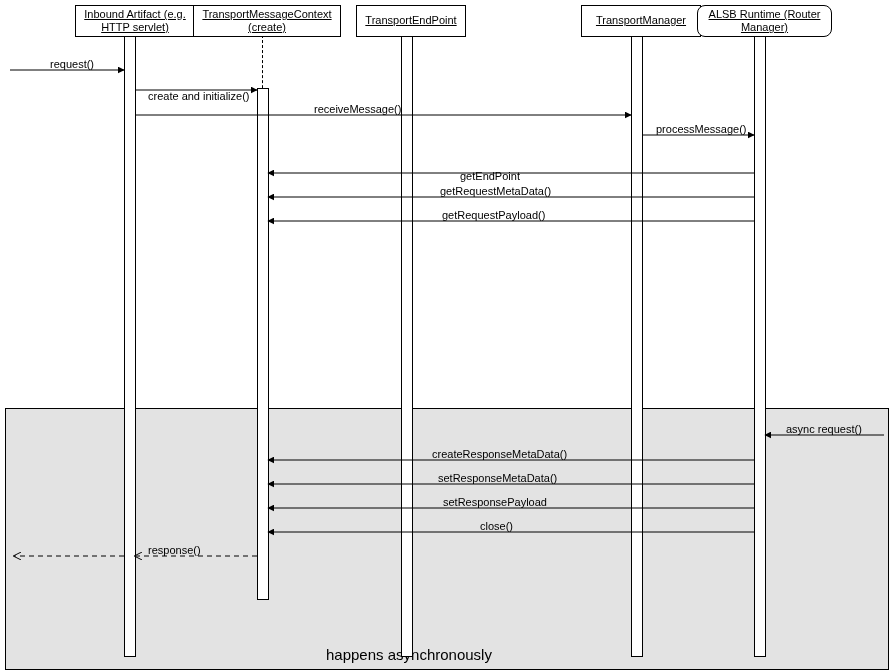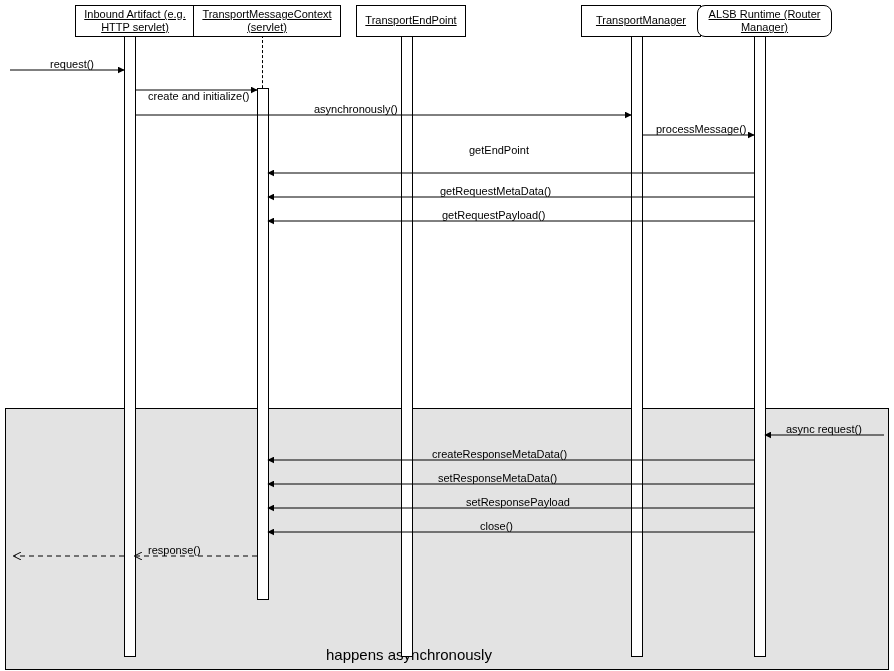--- a/index.html
+++ b/index.html
@@ -94,21 +94,21 @@
 <div class="canvas">
 
   <div class="region">
     <div class="region-label">happens asynchronously</div>
   </div>
 
   <div class="actor a1">
       <span>Inbound Artifact (e.g. HTTP servlet)</span>
     </div>
   <div class="actor a2">
-      <span>TransportMessageContext (servlet)</span>
+      <span>TransportMessageContext (create)</span>
     </div>
   <div class="actor a3">
       <span>TransportEndPoint</span>
     </div>
   <div class="actor a4">
       <span>TransportManager</span>
     </div>
   <div class="actor a5">
       <span>ALSB Runtime (Router Manager)</span>
     </div>
@@ -154,25 +154,25 @@
     <line x1="754" y1="508" x2="268" y2="508" stroke="#000" marker-end="url(#arrow)"></line>
 
     <line x1="754" y1="532" x2="268" y2="532" stroke="#000" marker-end="url(#arrow)"></line>
 
     <line x1="257" y1="556" x2="135" y2="556" stroke="#000" stroke-dasharray="5,4" marker-end="url(#openarrow)"></line>
     <line x1="124" y1="556" x2="14" y2="556" stroke="#000" stroke-dasharray="5,4" marker-end="url(#openarrow)"></line>
   </svg>
 
   <div class="msg" style="left:50px;  top:58px;">request()</div>
   <div class="msg" style="left:148px; top:78px;margin-top:12px;">create and initialize()</div>
-  <div class="msg" style="left:314px; top:103px;">asynchronously()</div>
+  <div class="msg" style="left:314px; top:103px;">receiveMessage()</div>
   <div class="msg" style="left:656px; top:123px;">processMessage()</div>
-  <div class="msg" style="left:460px; top:144px;margin-left:9px;">getEndPoint</div>
+  <div class="msg" style="left:460px; top:170px;">getEndPoint</div>
   <div class="msg" style="left:440px; top:185px;">getRequestMetaData()</div>
   <div class="msg" style="left:442px; top:209px;">getRequestPayload()</div>
   <div class="msg" style="left:786px; top:423px;">async request()</div>
   <div class="msg" style="left:432px; top:448px;">createResponseMetaData()</div>
   <div class="msg" style="left:438px; top:472px;text-align:center;">setResponseMetaData()</div>
-  <div class="msg" style="left:466px; top:496px;">setResponsePayload</div>
+  <div class="msg" style="left:443px; top:496px;">setResponsePayload</div>
   <div class="msg" style="left:480px; top:520px;">close()</div>
   <div class="msg" style="left:148px; top:544px;text-align:right;">response()</div>
 
 </div>
 
 </body></html>

